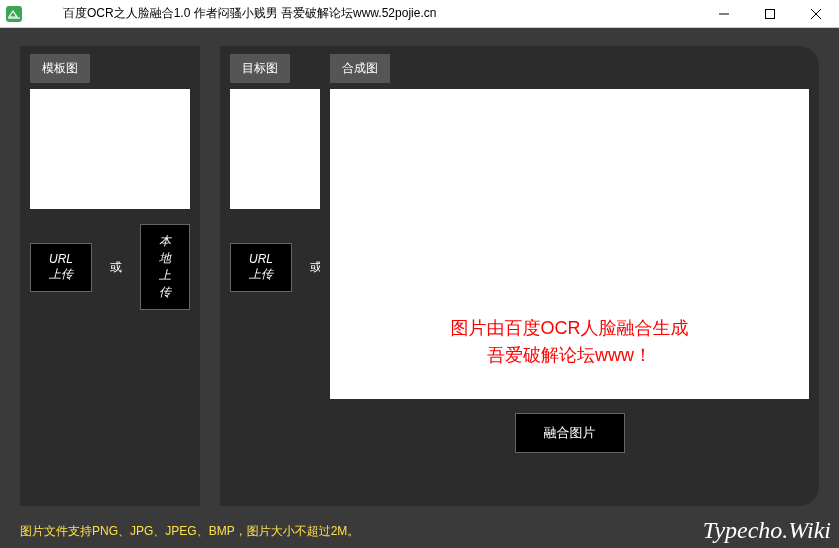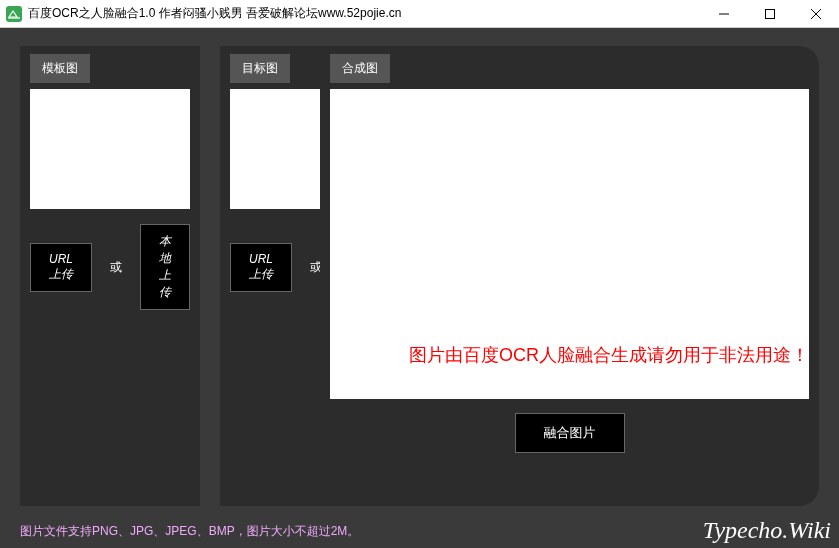--- a/index.html
+++ b/index.html
@@ -10,20 +10,21 @@
       height: 548px;
       overflow: hidden;
     }
     .titlebar {
       height: 28px;
       background: #fff;
       display: flex;
       align-items: center;
       border-bottom: 1px solid #ccc;
       font-size: 12px;
+      gap: 35px;
     }
     .titlebar-icon {
       width: 18px;
       height: 18px;
       margin-left: 5px;
       margin-right: 5px;
       display: flex;
       align-items: center;
       justify-content: center;
     }
@@ -110,21 +111,22 @@
       display: flex;
       flex-direction: column;
       border-radius: 20px;
     }
 
     .result-box {
       background: #fff;
       margin: 6px 10px 0 10px;
       height: 310px;
       display: flex;
-      align-items: flex-end;
+      flex-direction: column;
+      align-items: center;
       justify-content: flex-end;
       padding-bottom: 30px;
     }
 
     .result-text {
       color: #ff0000;
       font-size: 18px;
       text-align: center;
       line-height: 1.5;
     }
@@ -142,21 +144,21 @@
       padding: 10px 28px;
       font-size: 13px;
       cursor: pointer;
       font-family: inherit;
     }
 
     .footer-text {
       position: absolute;
       bottom: 8px;
       left: 20px;
-      color: #f0abfc;
+      color: #fde047;
       font-size: 12px;
     }
 
     .watermark {
       position: absolute;
       bottom: 4px;
       right: 8px;
       color: #fff;
       font-size: 24px;
       font-style: italic;
@@ -219,21 +221,21 @@
           <button class="action-btn">本地上传</button>
         </div>
       </div>
 
     </div>
 
     <div class="right-col panel">
       <div class="panel-label">合成图</div>
       <div class="result-box">
         <div class="result-text">图片由百度OCR人脸融合生成</div>
-        <div class="result-text">请勿用于非法用途！</div>
+        <div class="result-text">吾爱破解论坛www！</div>
       </div>
       <div class="merge-btn-wrap">
         <button class="merge-btn">融合图片</button>
       </div>
     </div>
 
   </div>
 
   <div class="footer-text">图片文件支持PNG、JPG、JPEG、BMP，图片大小不超过2M。</div>
   <div class="watermark">Typecho.Wiki</div>

